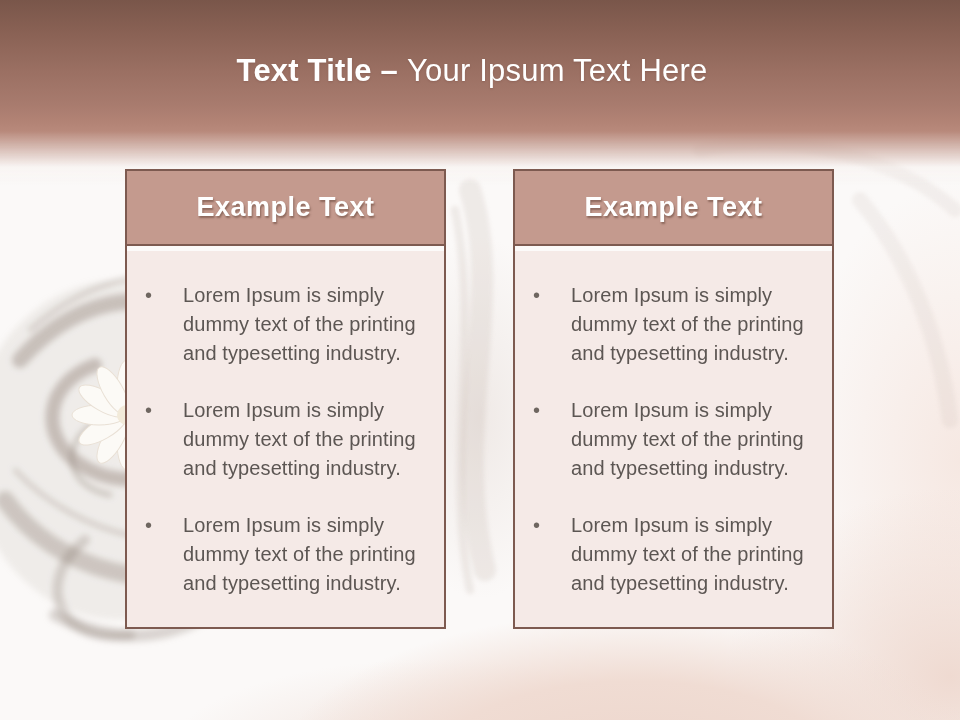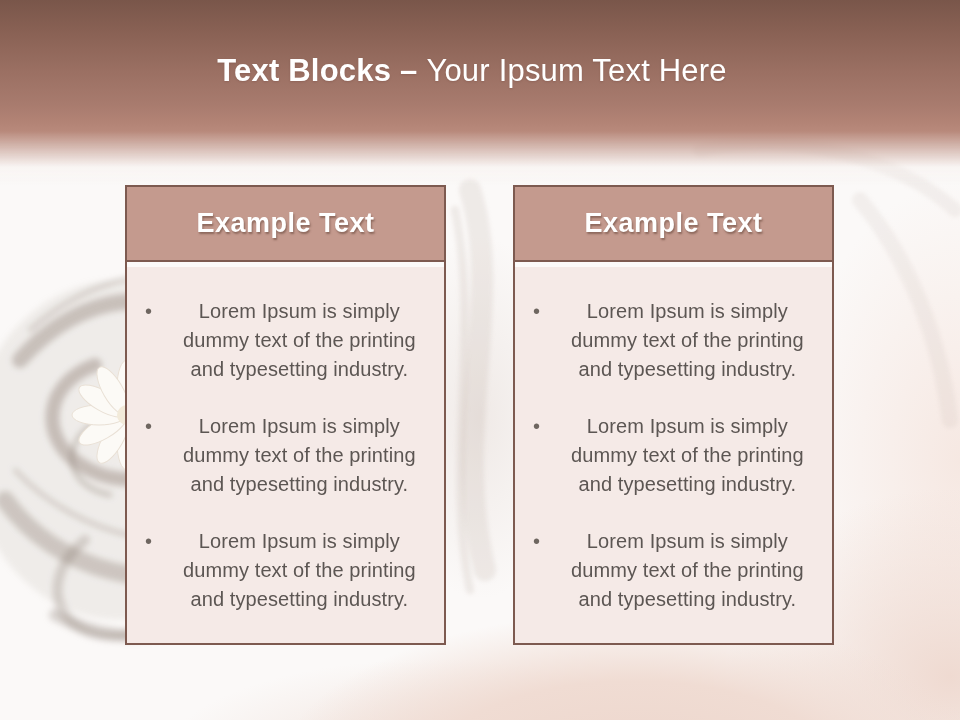--- a/index.html
+++ b/index.html
@@ -72,21 +72,21 @@
     letter-spacing: 0.2px;
     text-shadow: 0 1px 2px rgba(100,60,50,0.25);
     white-space: nowrap;
   }
   .slide-title .t-bold { font-weight: bold; margin-right: 9px; }
   .slide-title .t-reg  { font-weight: normal; }
 
   
   .card {
     position: absolute;
-    top: 185px;
+    top: 169px;
     width: 317px;
     height: 456px;
     z-index: 3;
     border: 2px solid #7d5a50;
     background: #fcfaf9;
     box-sizing: content-box;
   }
   .card.left  { left: 125px; }
   .card.right { left: 513px; }
   .card-header {
@@ -119,21 +119,21 @@
     color: #6e6660;
     font-size: 20px;
     line-height: 29px;
   }
   .bullet-text {
     font-size: 20px;
     line-height: 29px;
     color: #5c5653;
     letter-spacing: 0.1px;
   }
-  .bullet-line { white-space: nowrap; text-align: center; }
+  .bullet-line { white-space: nowrap; }
 </style>
 </head>
 <body>
 
 <div class="slide">
 
   <div class="bg-photo"></div>
 
   <svg class="bg-art" width="960" height="720" viewBox="0 0 960 720">
 
@@ -172,21 +172,21 @@
         <ellipse cx="0" cy="-28" rx="10" ry="27" transform="rotate(300)"></ellipse>
         <ellipse cx="0" cy="-28" rx="10" ry="27" transform="rotate(330)"></ellipse>
       </g>
       <circle cx="0" cy="0" r="10" fill="#f2ead9"></circle>
     </g>
   </svg>
 
   <div class="banner"></div>
 
   <div class="slide-title">
-    <span class="t-bold">Text Blocks –</span><span class="t-reg">Your Ipsum Text Here</span>
+    <span class="t-bold">Text Title –</span><span class="t-reg">Your Ipsum Text Here</span>
   </div>
 
   <div class="card left">
     <div class="card-header">
       <span class="card-header-label">Example Text</span>
     </div>
     <div class="card-gap"></div>
     <div class="card-body">
       <div class="bullet-row">
         <span class="bullet-marker">•</span>

